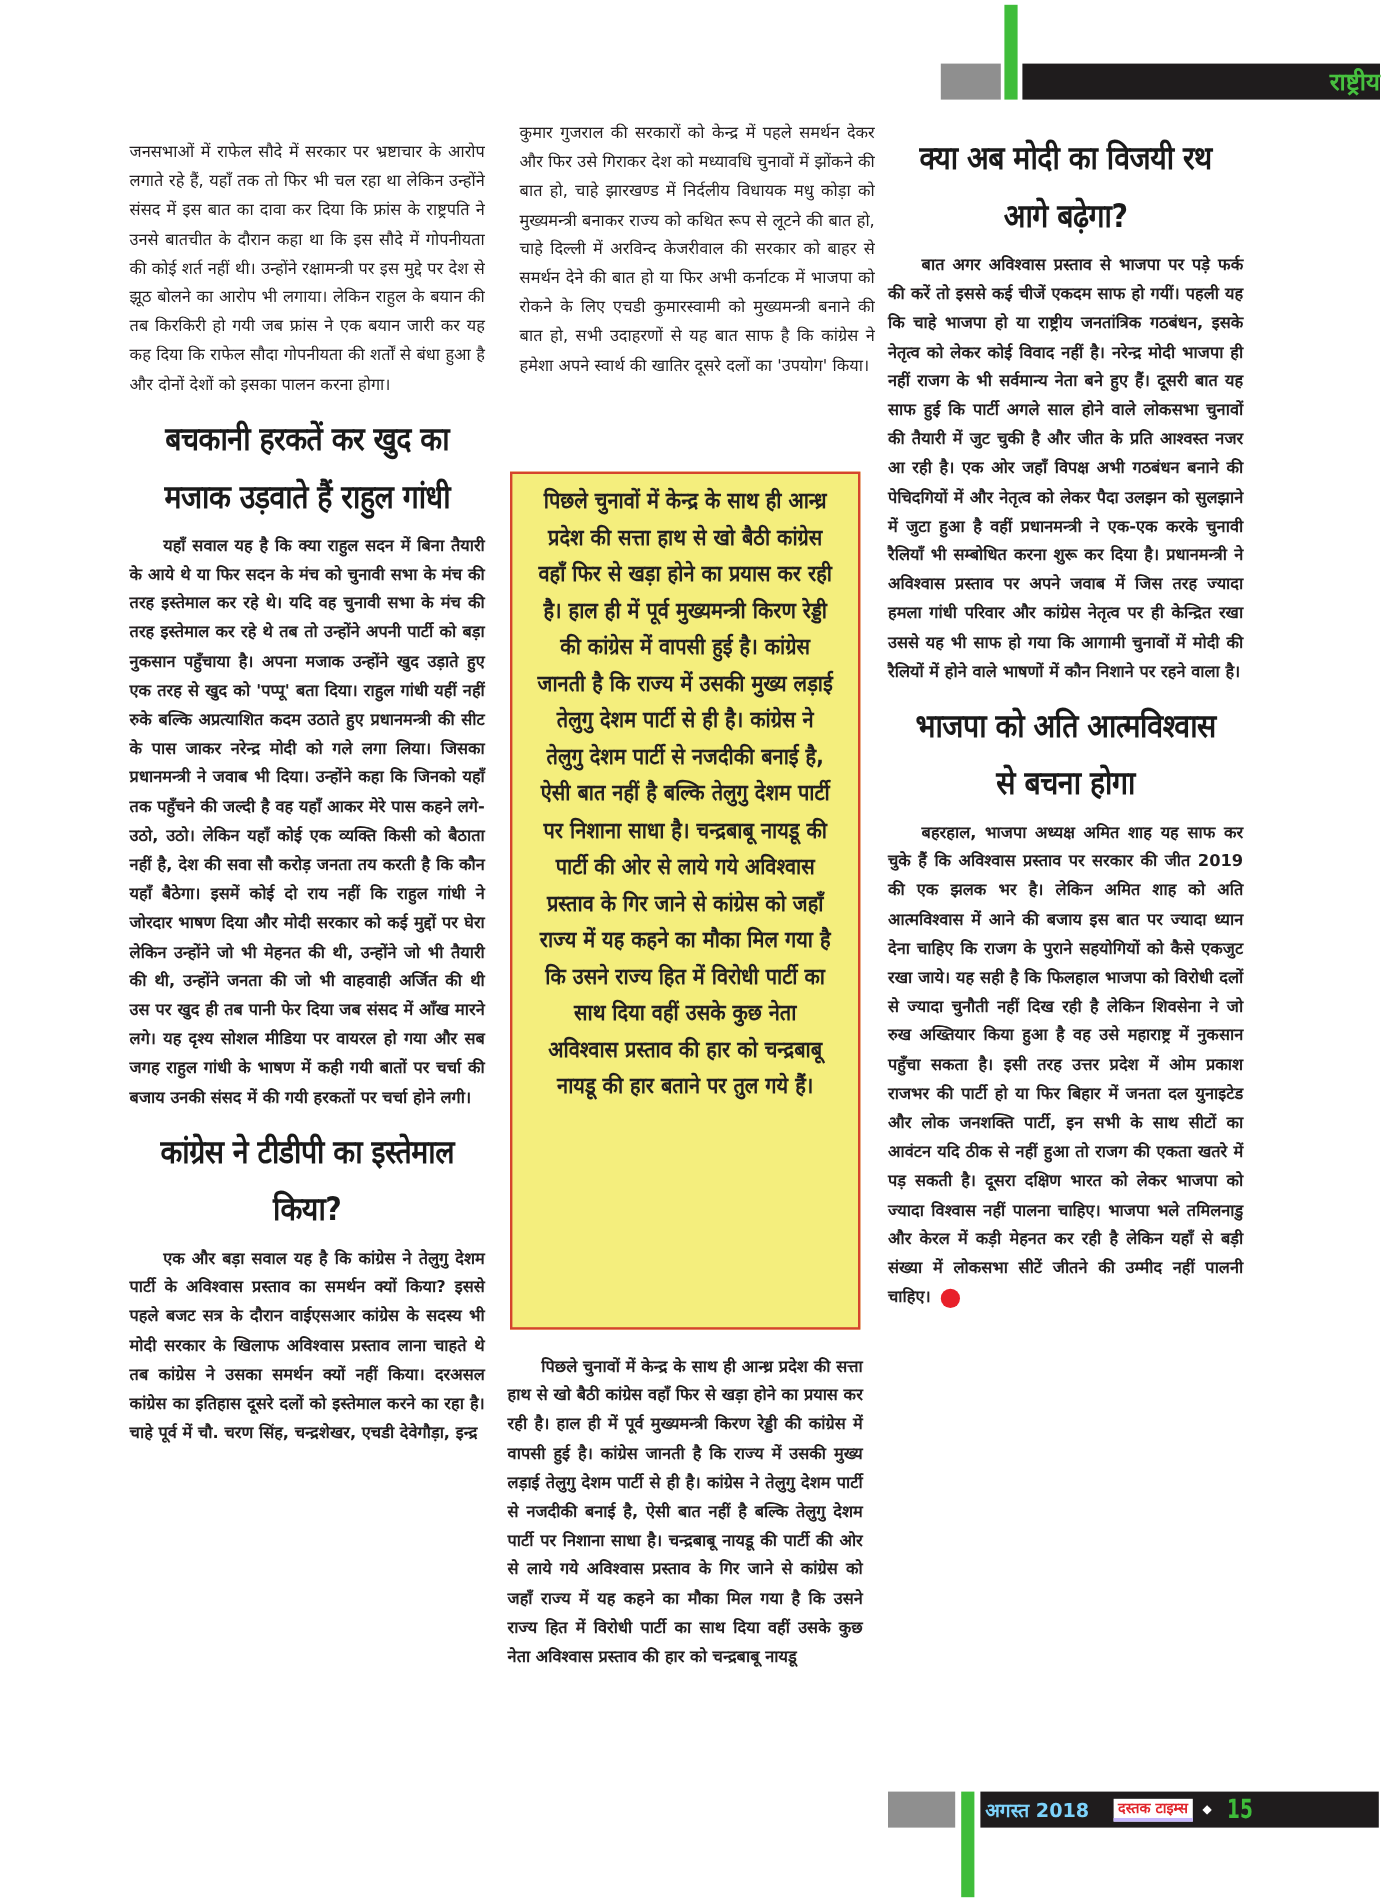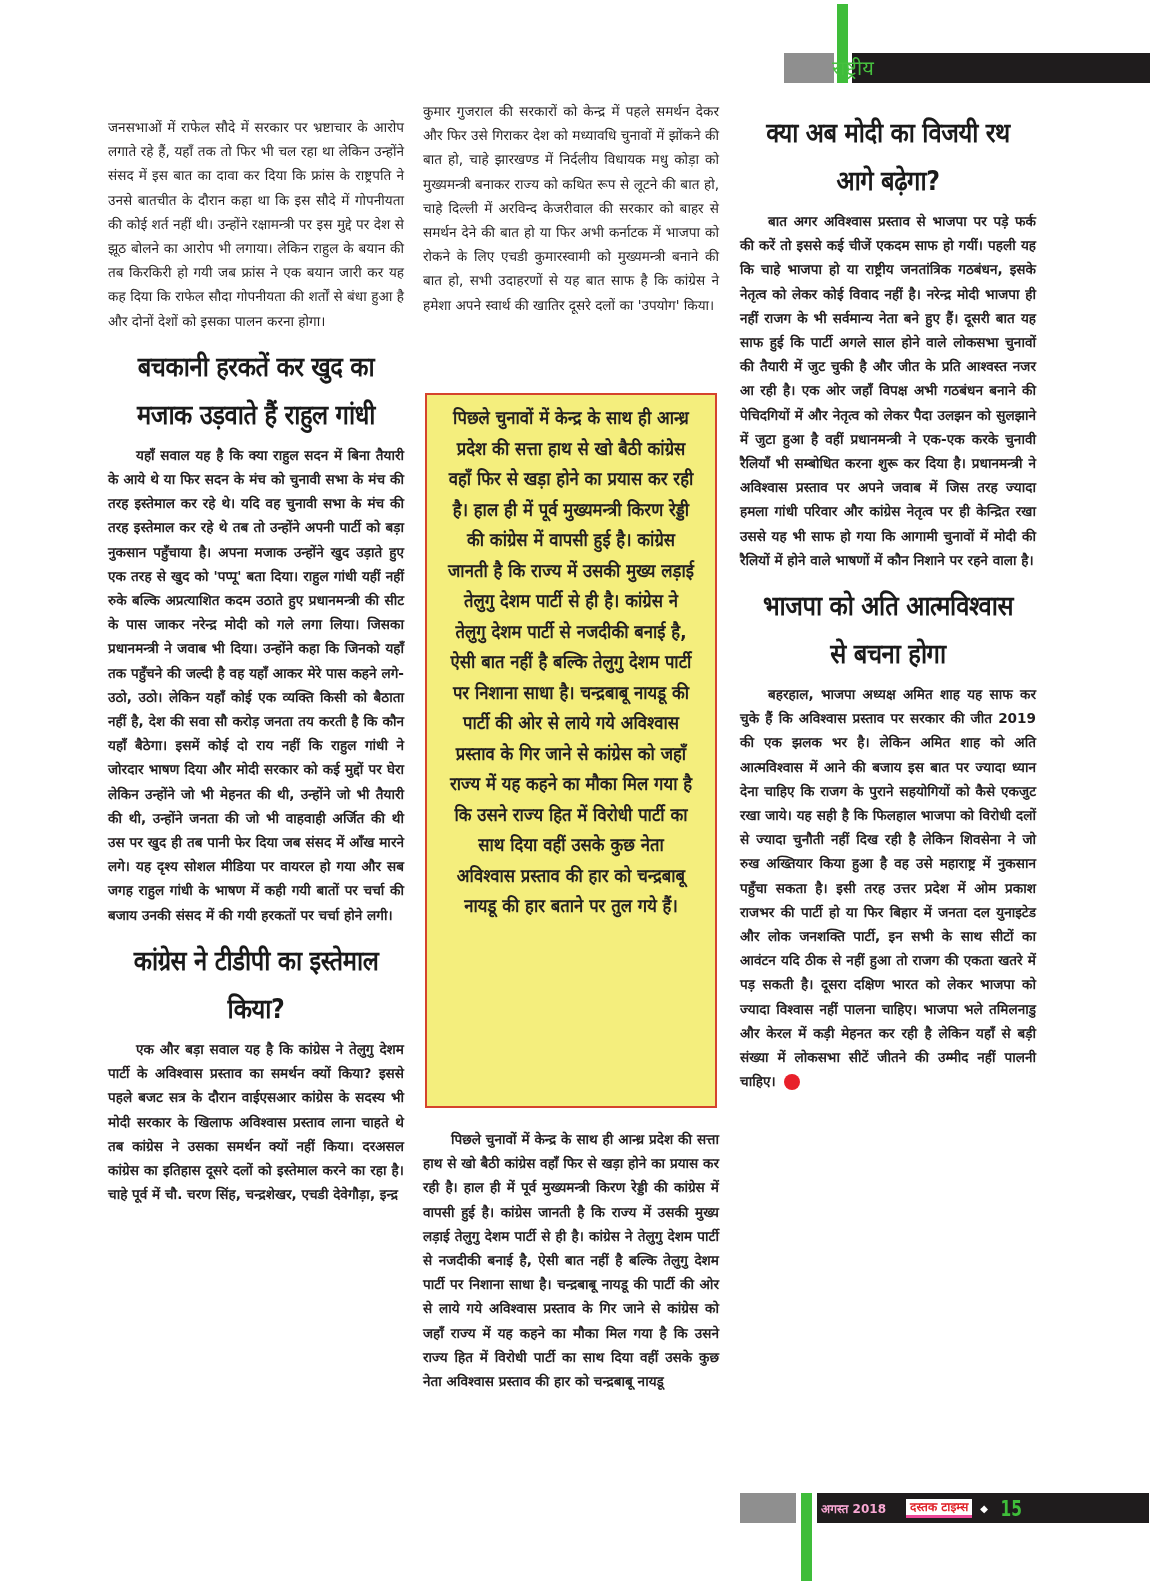--- a/index.html
+++ b/index.html
@@ -4,51 +4,51 @@
   <style>
     html, body { margin: 0; padding: 0; background: #ffffff; }
     body {
       width: 1152px; height: 1584px; position: relative; overflow: hidden;
       font-family: "DejaVu Sans", sans-serif; color: #231f20;
     }
     
     .hdr-gray { position: absolute; left: 784px; top: 53px; width: 50px; height: 30px; background: #8f8f8f; }
     .hdr-green { position: absolute; left: 837px; top: 4px; width: 11px; height: 79px; background: #3fbd3a; }
     .hdr-black { position: absolute; left: 852px; top: 53px; width: 298px; height: 30px; background: #1f1c1d;
-      display: flex; align-items: center; justify-content: flex-start; }
+      display: flex; align-items: center; justify-content: flex-end; font-weight: bold; }
     .hdr-black span { color: #47c13f; font-size: 20px; line-height: 30px; margin-left: -20px; }
 
     .col { position: absolute; font-size: 13.6px; line-height: 24.2px; text-align: justify; }
     .col p { margin: 0; }
     .col p.indent { text-indent: 28px; font-weight: bold; }
     .col1 { left: 108px; top: 115px; width: 296px; }
-    .col2 { left: 423px; top: 99px; width: 296px; }
+    .col2 { left: 433px; top: 99px; width: 296px; }
     .col3 { left: 740px; top: 99px; width: 296px; }
 
     .heading { font-family: "DejaVu Sans", sans-serif; font-weight: bold; font-size: 27px; line-height: 48px;
       text-align: center; color: #1a1a1a; margin: 10px 0 4px; letter-spacing: -0.5px; transform: scaleX(0.88); }
 
     .callout { position: absolute; left: 425px; top: 393px; width: 292px; height: 715px;
       background: #f4ee7d; border: 2px solid #d5442d; box-sizing: border-box;
       padding: 8px 6px; text-align: center; font-weight: bold; font-size: 18.5px; line-height: 30.5px; color: #231f20; }
     .callout p { margin: 0; transform: scaleX(0.9); }
 
     .col2-bottom { position: absolute; left: 423px; top: 1127px; width: 296px; }
 
     .endmark { display: inline-block; width: 16px; height: 16px; border-radius: 50%; background: #e8202a;
       vertical-align: middle; margin-left: 8px; }
 
     
     .ftr-gray { position: absolute; left: 740px; top: 1493px; width: 56px; height: 30px; background: #8f8f8f; }
     .ftr-green { position: absolute; left: 801px; top: 1493px; width: 11px; height: 88px; background: #3fbd3a; }
     .ftr-black { position: absolute; left: 817px; top: 1493px; width: 332px; height: 30px; background: #1f1c1d;
       display: flex; align-items: center; padding-left: 4px; box-sizing: border-box; }
-    .ftr-date { color: #f9a8d4; font-weight: bold; font-size: 12px; margin-right: 20px; }
+    .ftr-date { color: #7dd3fc; font-weight: bold; font-size: 16px; margin-right: 20px; }
     .ftr-logo { background: #ffffff; color: #e0252b; font-weight: bold; font-size: 12px; padding: 1px 4px;
-      border-bottom: 3px solid #ec4899; line-height: 14px; }
+      border-bottom: 3px solid #c4b5fd; line-height: 14px; }
     .ftr-dot { color: #ffffff; font-size: 10px; margin: 0 8px; }
     .ftr-page { color: #3fbd3a; font-weight: bold; font-size: 22px; transform: scaleX(0.7); display: inline-block; }
   </style>
 </head>
 <body>
 
 <div class="hdr-gray"></div>
 <div class="hdr-green"></div>
 <div class="hdr-black">
   <span>राष्ट्रीय</span>

